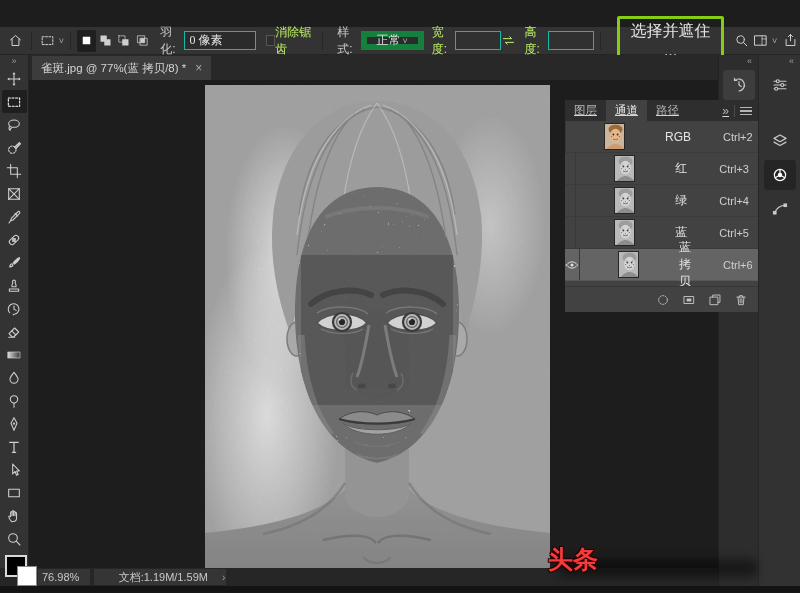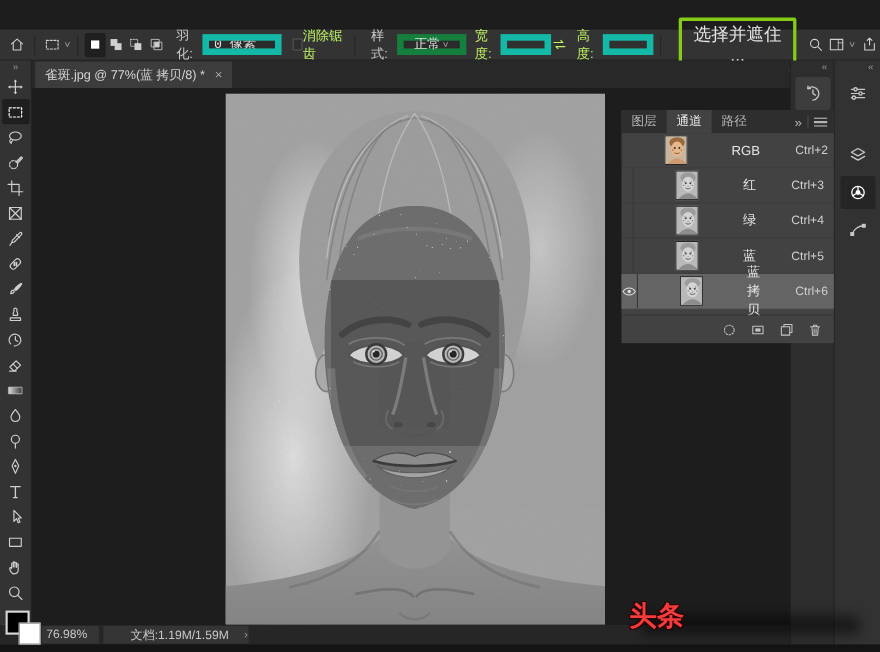--- a/index.html
+++ b/index.html
@@ -18,22 +18,22 @@
 
   
   .optionsbar { position:absolute; left:0; top:27px; width:800px; height:28px; background:#333333;
                 border-bottom:1px solid #252525; display:flex; align-items:center; color:#cfcfcf; }
   .ob-sep { width:1px; height:18px; background:#262626; margin:0 6px; flex:0 0 1px; }
   .ob-icon { display:flex; align-items:center; justify-content:center; width:22px; height:22px; color:#cfcfcf; }
   .ob-icon.small { width:18px; }
   .ob-icon.active { background:#1f1f1f; border-radius:2px; color:#ffffff; }
   .ob-label { color:#c9c9c9; margin-left:8px; }
   .ob-label.disabled, .ob-dis { color:#bef264; }
-  .ob-input { width:72px; height:19px; background:#2b2b2b; border:6px solid #14b8a6; color:#e0e0e0;
-              font-size:12px; padding:0 5px; font-family:Liberation Mono, monospace; }
+  .ob-input { width:72px; height:19px; background:#2b2b2b; border:1px solid #14b8a6; color:#e0e0e0;
+              font-size:12px; padding:0 5px; font-family:Liberation Serif, serif; }
   .ob-input.short { width:46px; }
   .ob-input:disabled { color:#666; background:#303030; }
   .ob-select { width:70px; height:19px; background:#2b2b2b; border:6px solid #15803d; display:flex;
                align-items:center; justify-content:center; padding:0 5px; color:#e0e0e0; }
   .ob-check { width:11px; height:11px; border:1px solid #565656; background:#2e2e2e; display:inline-block; }
   .ob-button { border:3px solid #84cc16; border-radius:2px; color:#e3e3e3; padding:2px 9px; margin-left:10px;
                background:transparent; font-size:16px; font-family:inherit; }
   .chev { font-size:9px; color:#aaa; margin-left:2px; }
 
   
@@ -70,21 +70,21 @@
   .dock-head { width:100%; text-align:right; color:#9a9a9a; font-size:9px; padding:1px 6px 0 0; height:13px; }
   .dock-btn { width:32px; height:30px; display:flex; align-items:center; justify-content:center;
               color:#c9c9c9; border-radius:3px; margin:2px 0; }
   .dock-btn.raised { background:#3d3d3d; margin:2px auto; }
   .dock-btn.active { background:#252525; color:#fff; }
   .dock-gap { height:22px; }
 
   
   .channels-panel { position:absolute; left:565px; top:100px; width:193px; height:212px; background:#424242; z-index:20;
                     display:flex; flex-direction:column; }
-  .panel-tabs { height:21px; background:#2e2e2e; display:flex; align-items:stretch; }
+  .panel-tabs { height:21px; background:#2e2e2e; display:flex; align-items:stretch;text-decoration:underline; }
   .panel-tab { padding:0 9px; display:flex; align-items:center; color:#b5b5b5; font-size:11.5px; }
   .panel-tab.active { background:#424242; color:#ececec; }
   .panel-tabs-right { margin-left:auto; display:flex; align-items:center; gap:5px; padding-right:6px; color:#b5b5b5; }
   .pt-sep { width:1px; height:12px; background:#4a4a4a; }
   .menu-lines { width:12px; height:8px; border-top:1.5px solid #b5b5b5; border-bottom:1.5px solid #b5b5b5; position:relative; }
   .menu-lines:after { content:""; position:absolute; left:0; top:2.5px; width:12px; height:1.5px; background:#b5b5b5; }
   .channel-rows { flex:1; }
   .channel-row { height:32px; display:flex; align-items:center; border-bottom:1px solid rgba(0,0,0,.10);gap:32px; }
   .channel-row.sel { background:#646464; }
   .eye-cell { width:22px; height:100%; border-right:1px solid #383838; display:flex; align-items:center; justify-content:center; color:#e2e2e2; }
@@ -98,21 +98,21 @@
   
   .statusbar { position:absolute; left:0; top:568px; width:718px; height:18px; background:#262626;
                display:flex; align-items:center; font-size:11px; color:#c9c9c9; }
   .sb-zoom { margin-left:38px; width:52px; background:#353535; height:16px; display:flex; align-items:center; padding-left:4px; }
   .sb-doc { margin-left:4px; width:132px; background:#353535; height:16px; display:flex; align-items:center;
             justify-content:center; gap:14px;padding-left:24px; }
   .sb-chev { color:#9a9a9a; font-size:10px; }
   .bottom-edge { position:absolute; left:0; top:586px; width:800px; height:7px; background:#141414; }
 
   
-  .watermark { position:absolute; left:572px; top:543px; z-index:50; display:flex; align-items:flex-start; gap:7px; }
+  .watermark { position:absolute; left:548px; top:543px; z-index:50; display:flex; align-items:flex-start; gap:7px; }
   .wm-smear { position:absolute; left:10px; top:16px; width:200px; height:18px; background:rgba(0,0,0,.45);
               filter:blur(5px); border-radius:8px; z-index:-1; }
   .wm-brand { color:#f43c3c; font-size:25px; font-weight:900;
               text-shadow:1px 1px 0 #2a0000,-1px 1px 0 #2a0000,1px -1px 0 #2a0000,-1px -1px 0 #2a0000; }
   .wm-handle { color:#ffffff; font-size:23px; font-weight:700;
                text-shadow:1px 1px 0 #111,-1px 1px 0 #111,1px -1px 0 #111,-1px -1px 0 #111,2px 2px 3px rgba(0,0,0,.7); }
 </style>
 </head>
 <body>
 

